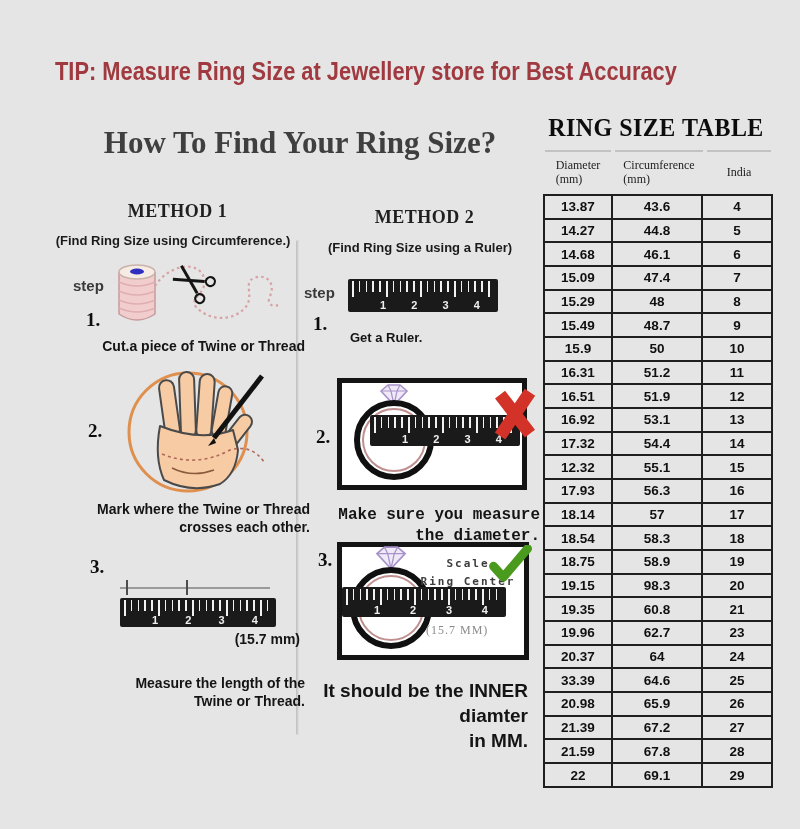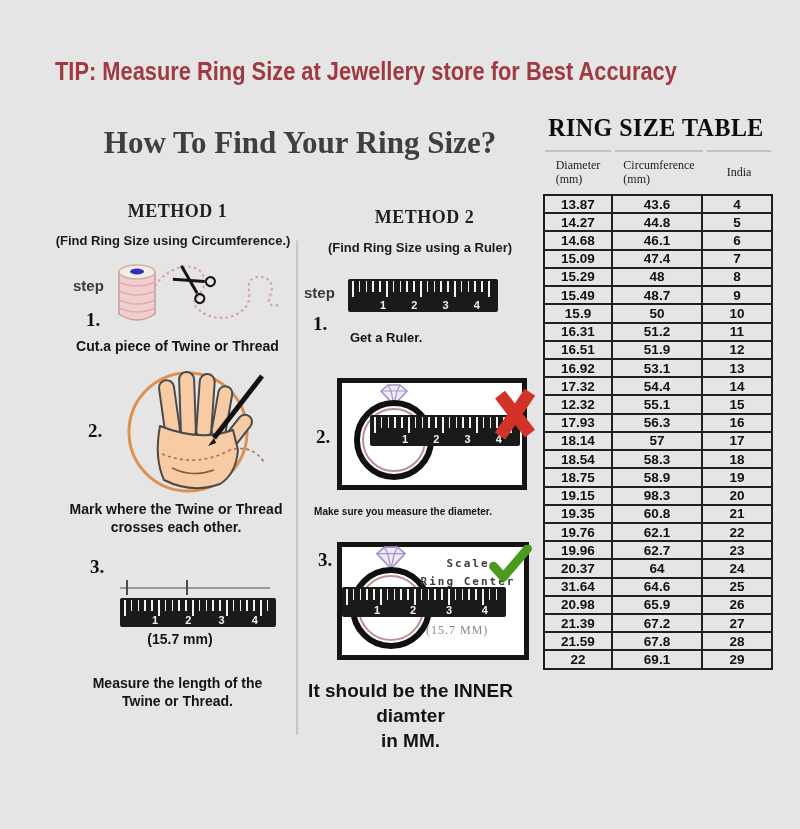--- a/index.html
+++ b/index.html
@@ -19,21 +19,21 @@
   #m1title{left:55px;top:201px;width:245px;}
   #m2title{left:312px;top:207px;width:225px;}
   .method-sub{font:bold 13px "Liberation Sans",sans-serif;color:#1a1a1a;text-align:center;}
   #m1sub{left:42px;top:233px;width:262px;}
   #m2sub{left:305px;top:240px;width:230px;}
   #divider{left:296px;top:240px;width:4px;height:495px;
            background:linear-gradient(to right,#bdbdbd,#ececec);border-radius:2px;}
 
   .steplabel{font:bold 15px "Liberation Sans",sans-serif;color:#3a3a3a;}
   .stepnum{font:bold 19px "Liberation Serif",serif;color:#0d0d0d;}
-  .cap{font:bold 14px "Liberation Sans",sans-serif;color:#141414;text-align:center;line-height:1.32;}
+  .cap{font:bold 14px "Liberation Sans",sans-serif;color:#141414;text-align:right;line-height:1.32;}
 
   #m1steplabel{left:73px;top:277px;}
   #m1n1{left:86px;top:309px;}
   #m1icon1{left:103px;top:256px;}
   #m1cap1{left:50px;top:337px;width:255px;}
   #m1n2{left:88px;top:420px;}
   #m1icon2{left:112px;top:364px;}
   #m1cap2{left:42px;top:500px;width:268px;}
   #m1n3{left:90px;top:556px;}
   #m1thread{left:118px;top:580px;width:158px;height:16px;}
@@ -43,21 +43,21 @@
   #m1ruler{left:120px;top:598px;width:156px;height:29px;}
   #m1meas{left:60px;top:630px;width:240px;}
   #m1cap3{left:50px;top:674px;width:255px;}
 
   #m2steplabel{left:304px;top:284px;}
   #m2n1{left:313px;top:313px;}
   #m2ruler1{left:348px;top:279px;width:150px;height:33px;}
   #m2cap1{left:350px;top:329px;text-align:left;font-size:13px;}
   #m2n2{left:316px;top:426px;}
   #m2box2{left:337px;top:378px;width:180px;height:102px;}
-  #m2cap2{left:284px;top:505px;width:238px;font-size:10px;}
+  #m2cap2{left:302px;top:505px;width:238px;font-size:16px;font-family:Liberation Mono, monospace;}
   #m2n3{left:318px;top:549px;}
   #m2box3{left:337px;top:542px;width:182px;height:108px;}
   #m2cap3{left:293px;top:678px;width:235px;font-size:19px;}
 
   
   .frame{border:5px solid #141414;background:#fff;}
   .ring{position:absolute;border:6px solid #101010;border-radius:50%;}
   .ring .inner{position:absolute;inset:2px;border:2px solid #bf8f8f;border-radius:50%;}
 
   
@@ -87,21 +87,21 @@
 
   
   #ttitle{left:538px;top:114px;width:236px;text-align:center;
           font:bold 25px "Liberation Serif",serif;color:#0c0c0c;transform:scaleX(.96);transform-origin:center top;letter-spacing:.5px;}
   #thead{left:543px;top:150px;width:228px;height:44px;display:flex;}
   #thead .hc{flex:0 0 auto;border-top:2px solid #c2c2c2;margin:0 2px;
      display:flex;align-items:center;justify-content:center;
      font:12px "Liberation Serif",serif;color:#1c1c1c;line-height:1.15;}
   #thead .hc.c1{width:66px;} #thead .hc.c2{width:88px;} #thead .hc.c3{width:64px;}
   #ringtable{left:543px;top:194px;}
-  #ringtable table{border-collapse:collapse;table-layout:fixed;width:228px;height:476px;}
+  #ringtable table{border-collapse:collapse;table-layout:fixed;width:228px;height:594px;}
   #ringtable td{border:2px solid #1f1f1f;text-align:center;vertical-align:middle;
      font:bold 13.5px "Liberation Sans",sans-serif;color:#101010;padding:0;}
   #ringtable col.c1{width:68px;} #ringtable col.c2{width:90px;} #ringtable col.c3{width:70px;}
 </style>
 </head>
 <body>
 
 <div id="page">
 
   <div class="abs" id="tip">TIP: Measure Ring Size at Jewellery store for Best Accuracy</div>
@@ -346,36 +346,31 @@
             <td>19.15</td>
             <td>98.3</td>
             <td>20</td>
           </tr>
           <tr>
             <td>19.35</td>
             <td>60.8</td>
             <td>21</td>
           </tr>
           <tr>
-            <td>19.76</td>
-            <td>62.1</td>
-            <td>22</td>
-          </tr>
-          <tr>
             <td>19.96</td>
             <td>62.7</td>
             <td>23</td>
           </tr>
           <tr>
             <td>20.37</td>
             <td>64</td>
             <td>24</td>
           </tr>
           <tr>
-            <td>31.64</td>
+            <td>33.39</td>
             <td>64.6</td>
             <td>25</td>
           </tr>
           <tr>
             <td>20.98</td>
             <td>65.9</td>
             <td>26</td>
           </tr>
           <tr>
             <td>21.39</td>

